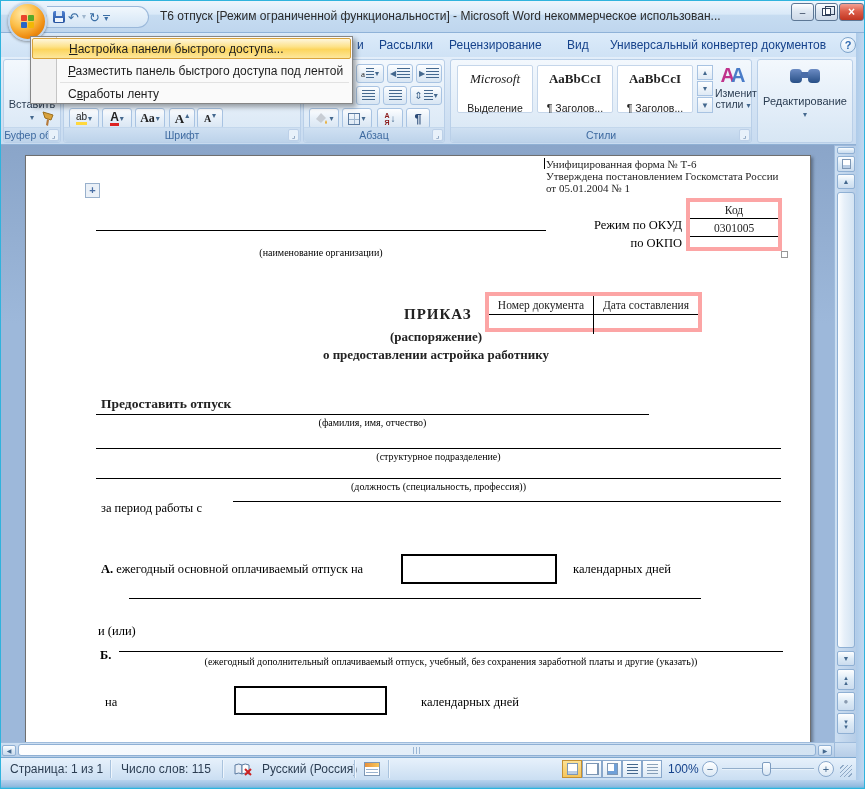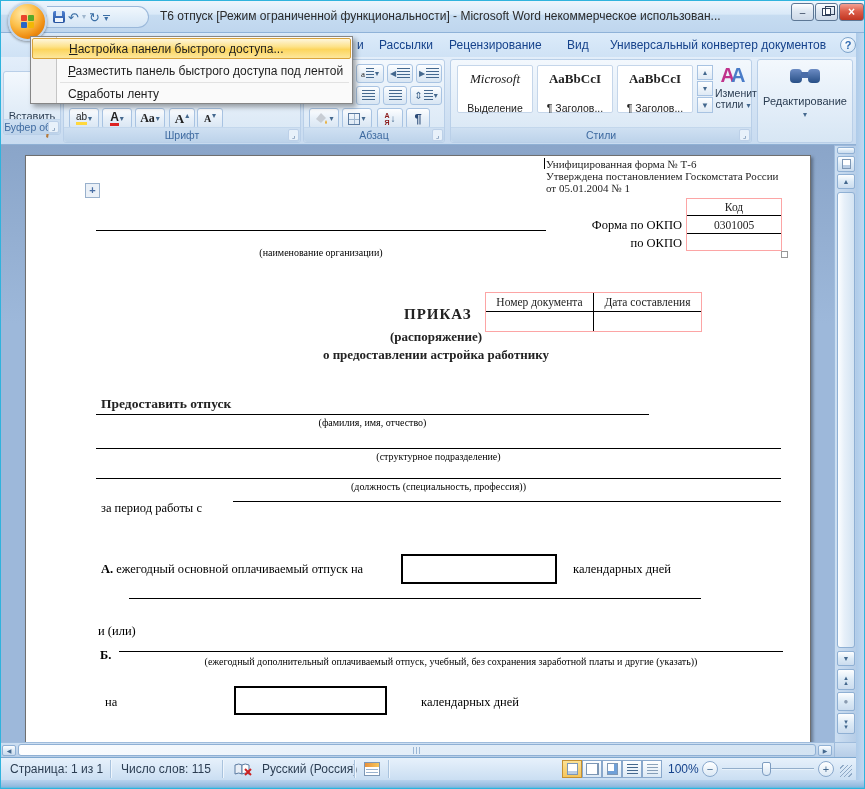--- a/index.html
+++ b/index.html
@@ -55,21 +55,21 @@
   
   .menu{left:30px;top:36px;width:323px;height:68px;background:#fafafa;border:1px solid #868686;box-shadow:3px 3px 5px rgba(0,0,0,.35);z-index:80}
   .menu-gutter{left:0;top:0;bottom:0;width:26px;background:#f1f1f1;border-right:1px solid #c5c5c5}
   .mi{left:1px;right:1px;height:21px;display:flex;align-items:center;padding-left:36px;font-size:12px;color:#1e1e1e;white-space:nowrap}
   .mi.sel{background:linear-gradient(#fef6dc,#fde28a 40%,#fcd55e 55%,#fde79c);border:1px solid #d9a33c;border-radius:2px}
   .msep{left:29px;right:3px;height:1px;background:#e2e2e2}
   .ak{text-decoration:underline}
   
   .docarea{left:0;top:145px;width:834px;height:597px;background:linear-gradient(#8aa5c9,#9db8da 30%);overflow:hidden}
   .page{left:25px;top:10px;width:786px;height:600px;background:#fff;border:1px solid #6f6f6f;box-shadow:2px 2px 3px rgba(0,0,0,.35)}
-  .blk{border:1px solid #fca5a5}
+  .blk{border:4px solid #fca5a5}
   .hline{border-bottom:1px solid #000}
   .cap{font-family:"Liberation Serif",serif;font-size:10px;color:#000;text-align:center;white-space:nowrap}
   .dtxt{font-family:"Liberation Serif",serif;font-size:12.5px;color:#000;white-space:nowrap}
   .hdr{font-family:"Liberation Serif",serif;font-size:11px;line-height:12px;white-space:nowrap}
   .cell{font-family:"Liberation Serif",serif;font-size:11.5px;text-align:center}
   .mvhandle{width:15px;height:15px;border:1px solid #98b0cc;background:#eaf0f7;color:#4a6fa5;font-size:11px;font-weight:bold;line-height:13px;text-align:center}
   
   .vscroll{left:834px;top:146px;width:22px;height:596px;background:linear-gradient(90deg,#cddff2,#b6cde7);border-left:1px solid #9fbcdc}
   .sbtn{left:2px;width:18px;border:1px solid #8fb0d4;border-radius:2px;background:linear-gradient(#fdfeff,#dceaf6 50%,#cbdcee);color:#44688e;display:flex;align-items:center;justify-content:center;font-size:7px}
   .sthumb{border:1px solid #8fb0d4;border-radius:3px;background:linear-gradient(90deg,#fdfeff,#e7f0f9 40%,#d3e3f2)}
@@ -129,21 +129,21 @@
   <span class="abs tab" style="left:449px">Рецензирование</span>
   <span class="abs tab" style="left:567px">Вид</span>
   <span class="abs tab" style="left:610px">Универсальный конвертер документов</span>
   <div class="abs helpbtn">
       <span>?</span>
     </div>
 </div>
 
 <div class="abs ribbon">
 
-  <div class="abs grp" style="left:3px;top:14px;width:58px;height:64px">
+  <div class="abs grp" style="left:3px;top:2px;width:58px;height:84px">
     <div class="abs" style="left:0;top:38px;width:56px;text-align:center;font-size:11px;color:#2b3d52">
       <span>Вставить</span><br>
       <span class="dd">▾</span>
     </div>
     <svg class="abs" style="left:36px;top:50px" width="17" height="18" viewBox="0 0 17 18">
       <path d="M3 2 L13 5 L11 10 L5 8 Z" fill="#d9a23c" stroke="#9a6f1e"></path>
       <path d="M7 9 L9 10 L8 16 L6 15 Z" fill="#b5793a"></path>
     </svg>
     <div class="grp-label">Буфер об...</div>
     <div class="launcher">⌟</div>
@@ -289,21 +289,21 @@
 
     <div class="abs hdr" style="left:520px;top:2px">Унифицированная форма № Т-6</div>
     <div class="abs hdr" style="left:520px;top:14px">Утверждена постановлением Госкомстата России</div>
     <div class="abs hdr" style="left:520px;top:26px">от 05.01.2004 № 1</div>
 
     <div class="abs blk" style="left:660px;top:42px;width:96px;height:53px">
       <div class="cell hline" style="height:17px;line-height:17px">Код</div>
       <div class="cell hline" style="height:18px;line-height:18px">0301005</div>
       <div class="cell" style="height:16px"></div>
     </div>
-    <div class="abs dtxt" style="left:548px;top:62px;width:108px;text-align:right">Форма по ОКПО</div>
+    <div class="abs dtxt" style="left:548px;top:62px;width:108px;text-align:right">Режим по ОКУД</div>
     <div class="abs dtxt" style="left:548px;top:80px;width:108px;text-align:right">по ОКПО</div>
 
     <div class="abs hline" style="left:70px;top:74px;width:450px"></div>
     <div class="abs cap" style="left:70px;top:91px;width:450px">(наименование организации)</div>
     <div class="abs" style="left:755px;top:95px;width:7px;height:7px;border:1px solid #999"></div>
 
     <div class="abs blk" style="left:459px;top:136px;width:217px;height:40px">
       <div style="display:flex;height:19px;border-bottom:1px solid #000">
         <div class="cell" style="width:108px;line-height:19px;border-right:1px solid #000">Номер документа</div>
         <div class="cell" style="width:107px;line-height:19px">Дата составления</div>

